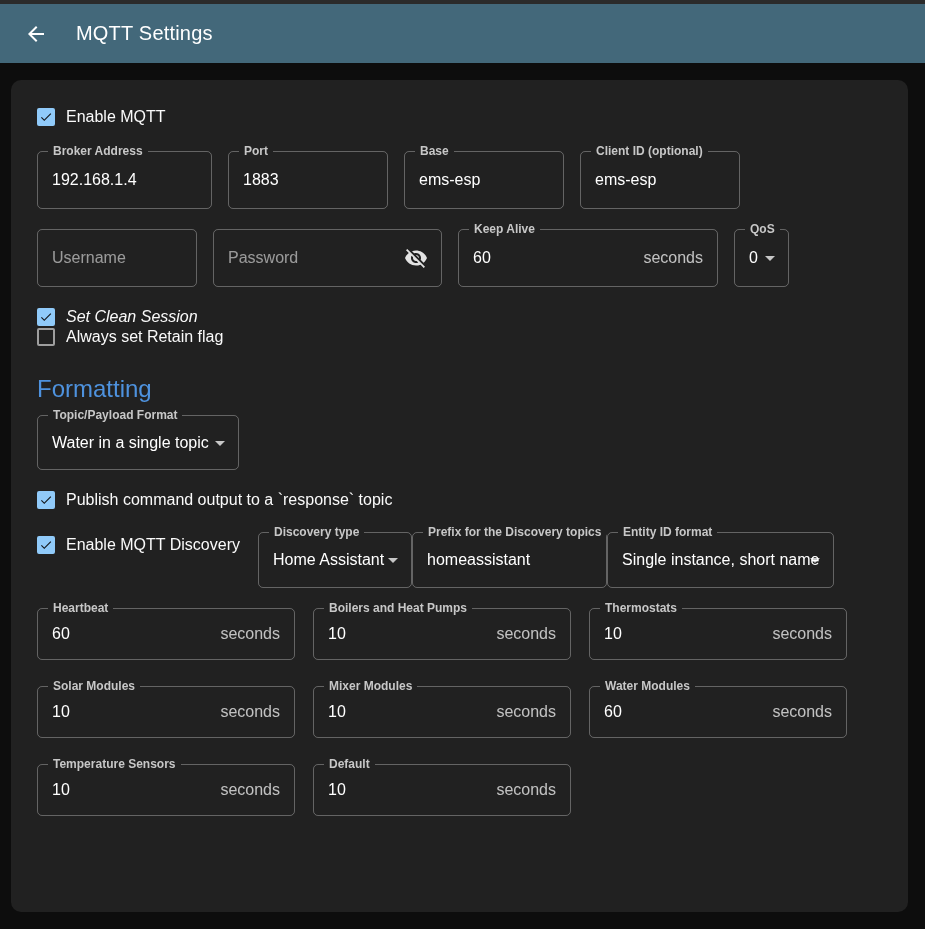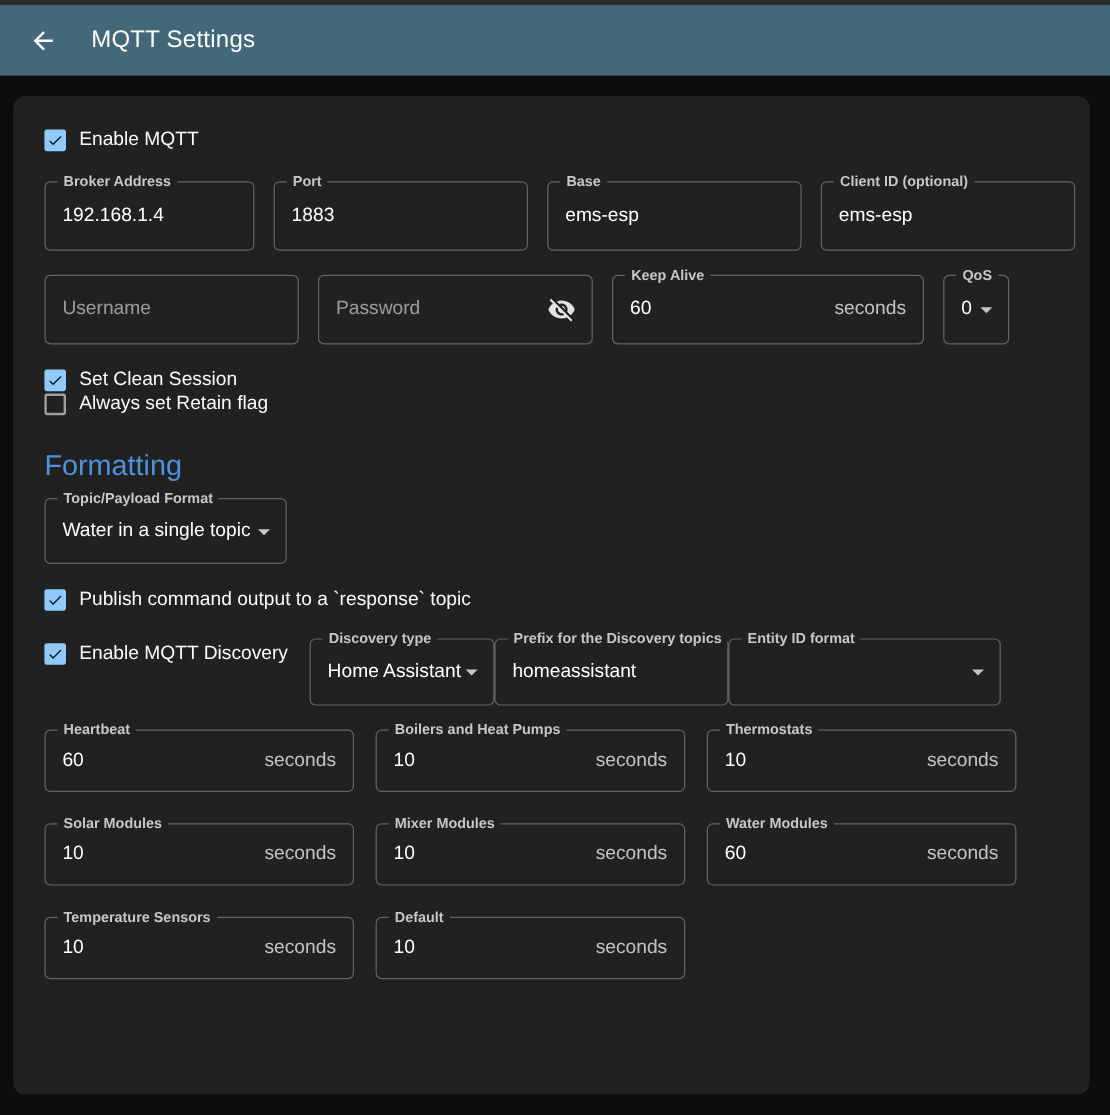--- a/index.html
+++ b/index.html
@@ -70,28 +70,28 @@
   .adorn-btn svg { width: 24px; height: 24px; fill: #e3e3e3; }
 
   .select { cursor: pointer; }
   .select .fvalue { font-size: 16px; color: #fff; padding-left: 14px; white-space: nowrap; }
   .caret { position: absolute; right: 6px; top: 50%; margin-top: -12px; width: 24px; height: 24px; }
   .caret svg { width: 24px; height: 24px; fill: rgba(255,255,255,0.75); }
 
   .section-heading { font-size: 24px; font-weight: 400; color: #4e92de; line-height: 24px; }
 
   
-  .w175 { width: 175px; } .w196 { width: 212px; align-items: center; } .w229 { width: 229px; }
+  .w175 { width: 175px; } .w196 { width: 160px; align-items: center; } .w229 { width: 229px; }
   .w260 { width: 260px; } .w55  { width: 55px; }  .w202 { width: 202px; }
   .w154 { width: 154px; } .w195 { width: 195px; } .w227 { width: 227px; }
 
   
   .mt-row1 { margin-top: 24px; }
   .mt-row2 { margin-top: 20px; }
-  .mt-clean { margin-top: 20px; }
+  .mt-clean { margin-top: 20px; font-style: italic; }
   .mt-retain { }
   .mt-h-format { margin-top: 30px; }
   .mt-topic { margin-top: 14px; }
   .mt-resp { margin-top: 20px; }
   .mt-disc { margin-top: 22px; }
   .mt-h-intervals { margin-top: 28px; }
   .mt-grid { margin-top: 20px; }
 
   .disc-row { display: flex; align-items: flex-start; gap: 0; }
   .disc-check { width: 221px; flex: none; margin-top: 3px; }
@@ -235,20 +235,21 @@
               <path d="M7 10l5 5 5-5z"></path>
             </svg>
         </span>
       </div>
       <div class="field w195">
         <span class="flabel">Prefix for the Discovery topics</span>
         <input class="finput" value="homeassistant" style="">
       </div>
       <div class="field select w227">
         <span class="flabel">Entity ID format</span>
+        <span class="fvalue">Single instance, short name</span>
         <span class="caret">
           <svg viewBox="0 0 24 24">
               <path d="M7 10l5 5 5-5z"></path>
             </svg>
         </span>
       </div>
     </div>
   </div>
 
 

